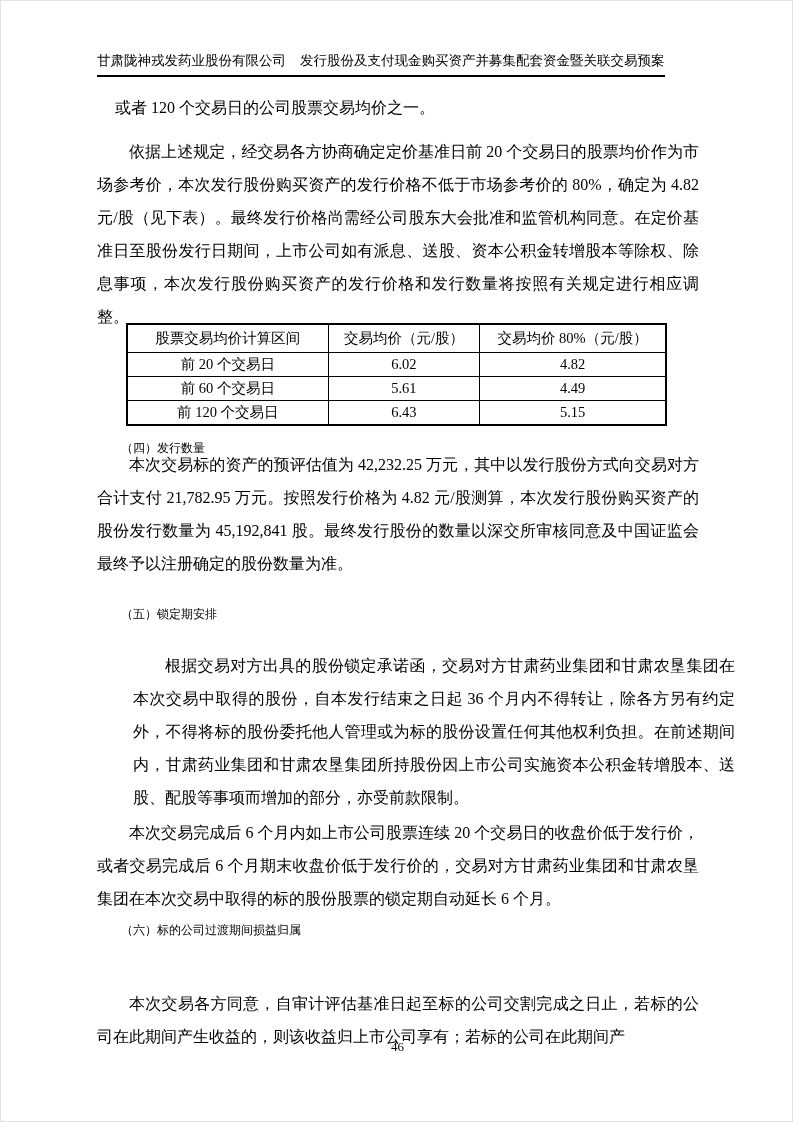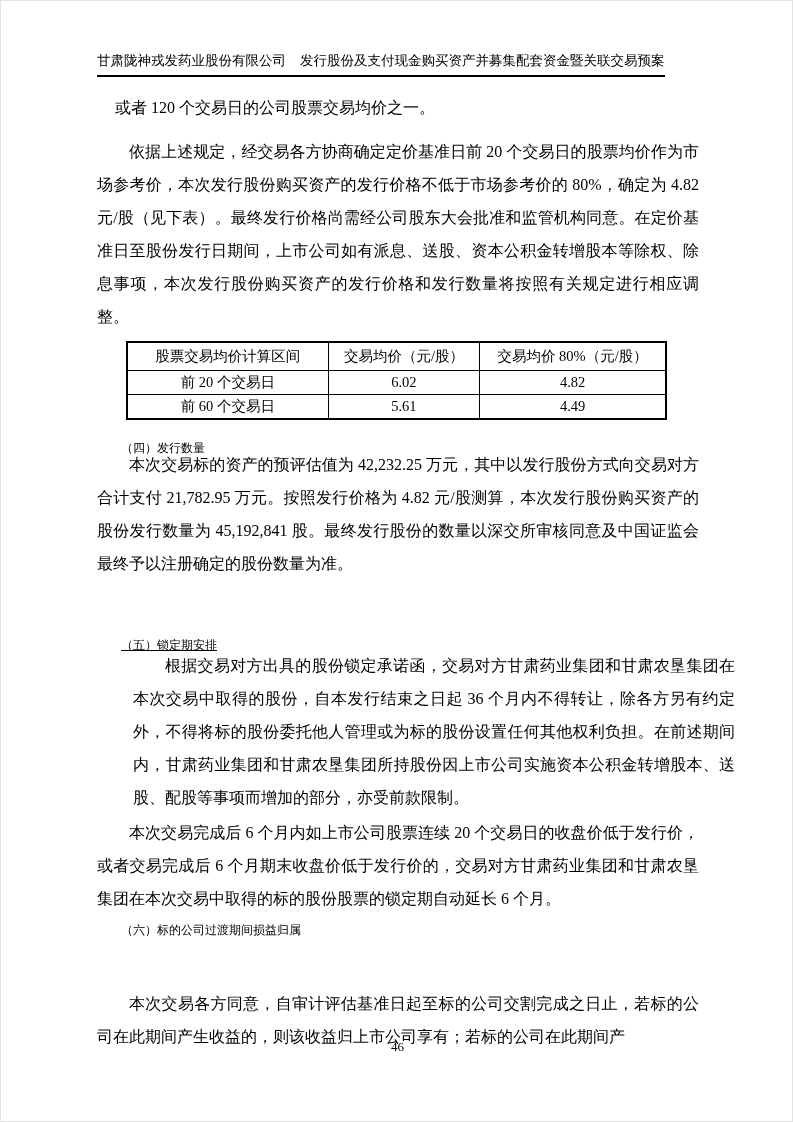--- a/index.html
+++ b/index.html
@@ -46,21 +46,21 @@
   .section-heading {
     position: absolute;
     left: 96px;
     width: 602px;
     font-size: 12px;
     line-height: 33px;
     text-indent: 2em;
   }
   .price-table {
     position: absolute;
-    top: 340px;
+    top: 322px;
     left: 125px;
     width: 541px;
     border-collapse: collapse;
     border: 2px solid #000;
     font-size: 14.5px;
   }
   .price-table td, .price-table th {
     border: 1px solid #000;
     text-align: center;
     vertical-align: middle;
@@ -108,28 +108,33 @@
       <tr class="data-row">
         <td>前 20 个交易日</td>
         <td>6.02</td>
         <td>4.82</td>
       </tr>
       <tr class="data-row">
         <td>前 60 个交易日</td>
         <td>5.61</td>
         <td>4.49</td>
       </tr>
+      <tr class="data-row">
+        <td>前 120 个交易日</td>
+        <td>6.43</td>
+        <td>5.15</td>
+      </tr>
     </tbody>
   </table>
 
   <div class="section-heading" style="top:431px;">（四）发行数量</div>
 
   <div class="body-text indent" style="top:447px;">本次交易标的资产的预评估值为 42,232.25 万元，其中以发行股份方式向交易对方合计支付 21,782.95 万元。按照发行价格为 4.82 元/股测算，本次发行股份购买资产的股份发行数量为 45,192,841 股。最终发行股份的数量以深交所审核同意及中国证监会最终予以注册确定的股份数量为准。</div>
 
-  <div class="section-heading" style="top:628px;text-decoration:underline;">（五）锁定期安排</div>
+  <div class="section-heading" style="top:597px;">（五）锁定期安排</div>
 
   <div class="body-text indent" style="top:648px;margin-left:36px;">根据交易对方出具的股份锁定承诺函，交易对方甘肃药业集团和甘肃农垦集团在本次交易中取得的股份，自本发行结束之日起 36 个月内不得转让，除各方另有约定外，不得将标的股份委托他人管理或为标的股份设置任何其他权利负担。在前述期间内，甘肃药业集团和甘肃农垦集团所持股份因上市公司实施资本公积金转增股本、送股、配股等事项而增加的部分，亦受前款限制。</div>
 
   <div class="body-text indent" style="top:815px;">本次交易完成后 6 个月内如上市公司股票连续 20 个交易日的收盘价低于发行价，或者交易完成后 6 个月期末收盘价低于发行价的，交易对方甘肃药业集团和甘肃农垦集团在本次交易中取得的标的股份股票的锁定期自动延长 6 个月。</div>
 
   <div class="section-heading" style="top:913px;">（六）标的公司过渡期间损益归属</div>
 
   <div class="body-text indent" style="top:958px;margin-top:28px;">本次交易各方同意，自审计评估基准日起至标的公司交割完成之日止，若标的公司在此期间产生收益的，则该收益归上市公司享有；若标的公司在此期间产</div>
 
   <div class="page-footer">46</div>

